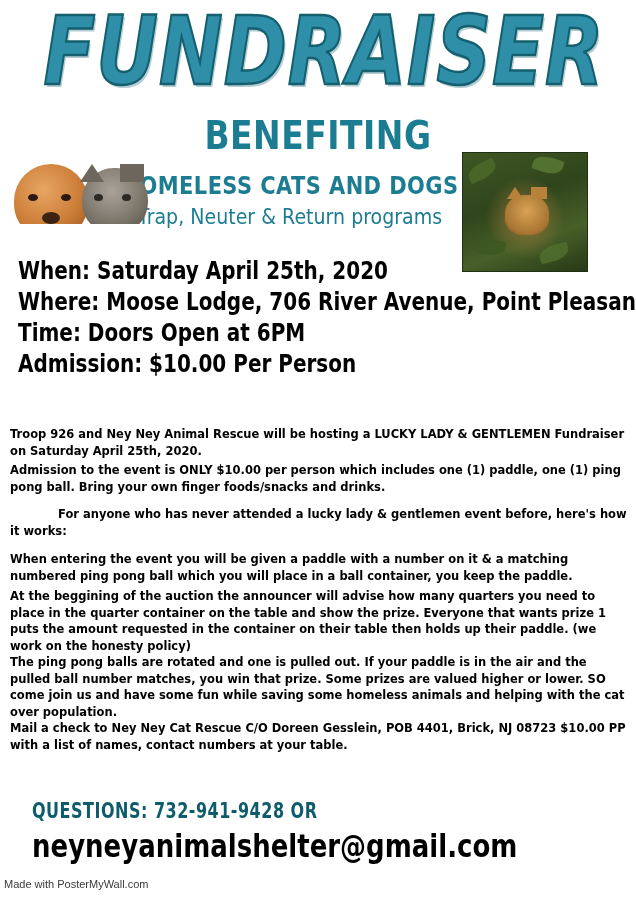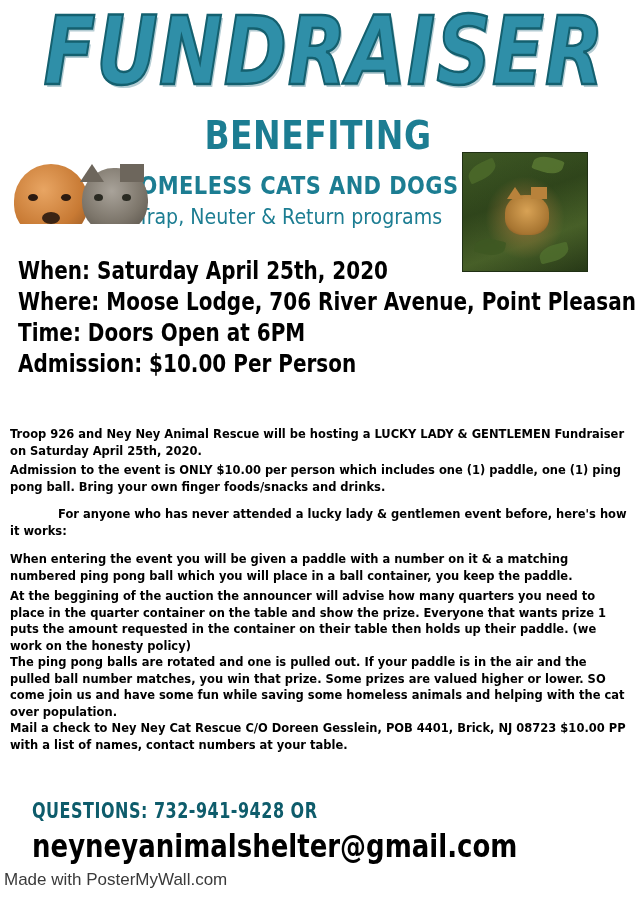--- a/index.html
+++ b/index.html
@@ -270,21 +270,21 @@
     transform-origin: left top;
     white-space: nowrap;
   }
 
   
   .footer {
     position: absolute;
     left: 4px;
     bottom: 10px;
     font-family: "Liberation Sans", sans-serif;
-    font-size: 17px;
+    font-size: 11px;
     color: #3a3a3a;
   }
 </style>
 </head>
 <body>
 
 <div class="page">
 
   <div class="header">
     <div class="title-fundraiser">FUNDRAISER</div>

